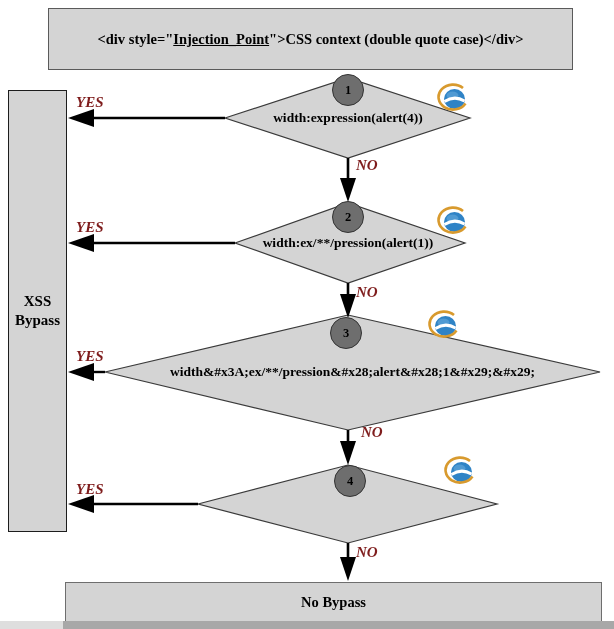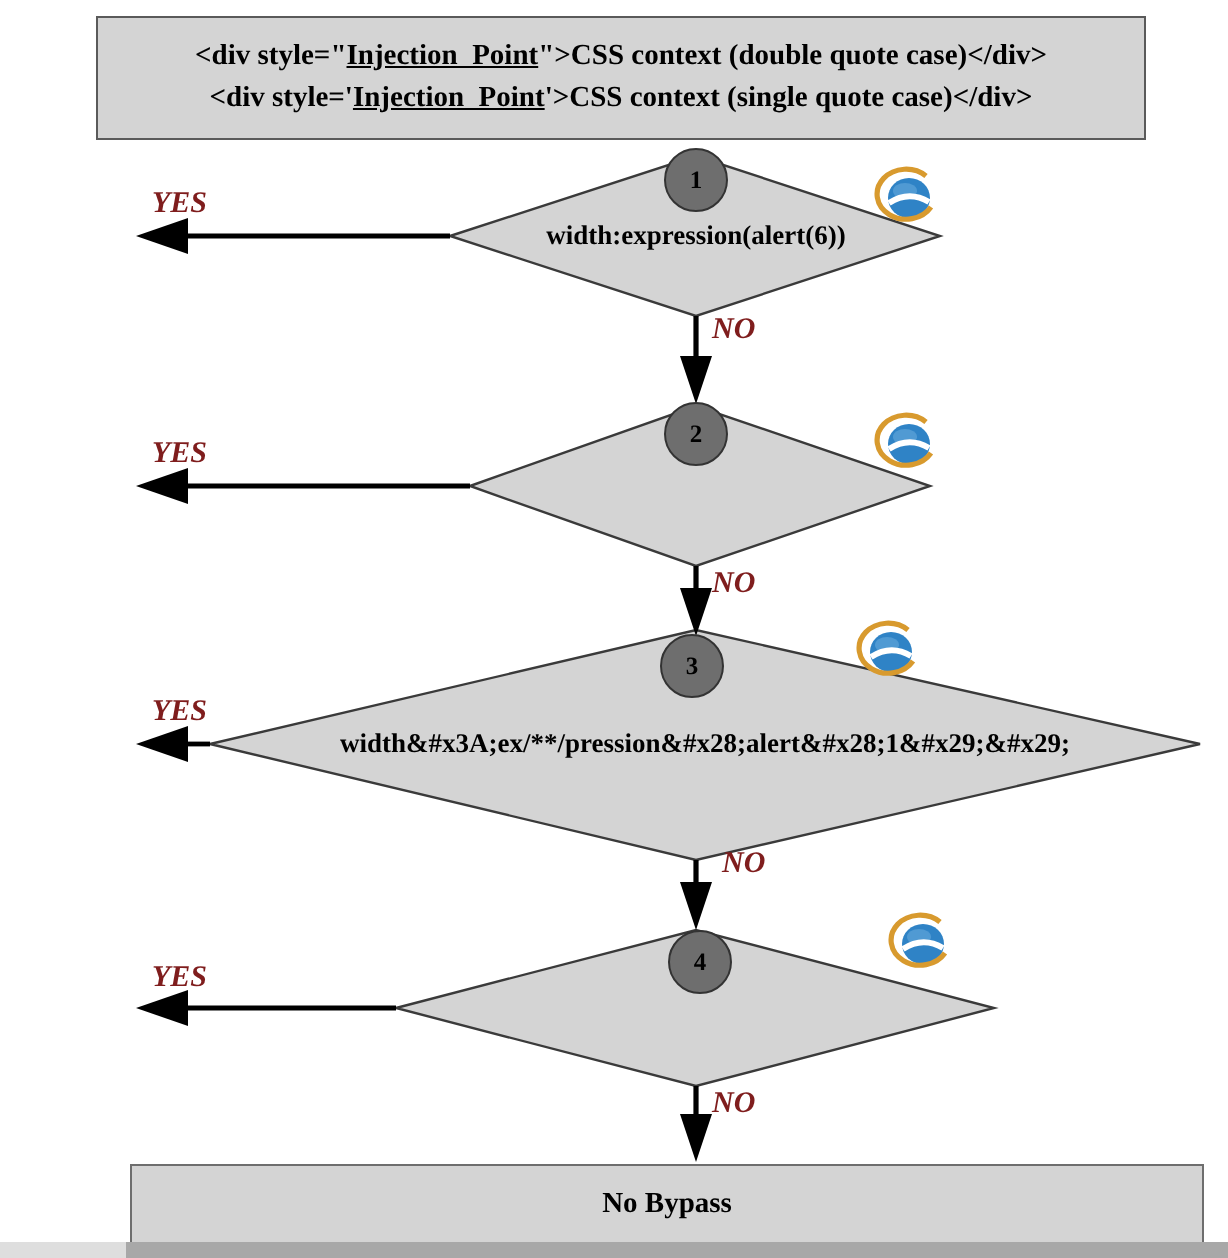--- a/index.html
+++ b/index.html
@@ -92,25 +92,28 @@
     <line x1="348" y1="283" x2="348" y2="298" stroke="#000" stroke-width="2.6"></line>
     <polygon points="348,318 340,294 356,294" fill="#000"></polygon>
     <line x1="348" y1="430" x2="348" y2="444" stroke="#000" stroke-width="2.6"></line>
     <polygon points="348,465 340,441 356,441" fill="#000"></polygon>
     <line x1="348" y1="543" x2="348" y2="560" stroke="#000" stroke-width="2.6"></line>
     <polygon points="348,581 340,557 356,557" fill="#000"></polygon>
   </svg>
 
   <div class="top-box">
     <div><span>&lt;div style="</span><span class="u">Injection_Point</span><span>"&gt;CSS context (double quote case)&lt;/div&gt;</span></div>
-    <div><span>&lt;div style='</span><span class="u">Injection_Point</span><span>'&gt;CSS context (single quote case)&lt;/div&gt;</span></div>
   </div>
 
+  <div class="xss-box">
+    <span>XSS Bypass</span>
+  </div>
 
-  <div class="payload p1">width:expression(alert(6))</div>
+  <div class="payload p1">width:expression(alert(4))</div>
+  <div class="payload p2">width:ex/**/pression(alert(1))</div>
   <div class="payload p3">width&amp;#x3A;ex/**/pression&amp;#x28;alert&amp;#x28;1&amp;#x29;&amp;#x29;</div>
 
   <div class="step-circle c1">
       <span>1</span>
     </div>
   <div class="step-circle c2">
       <span>2</span>
     </div>
   <div class="step-circle c3">
       <span>3</span>

